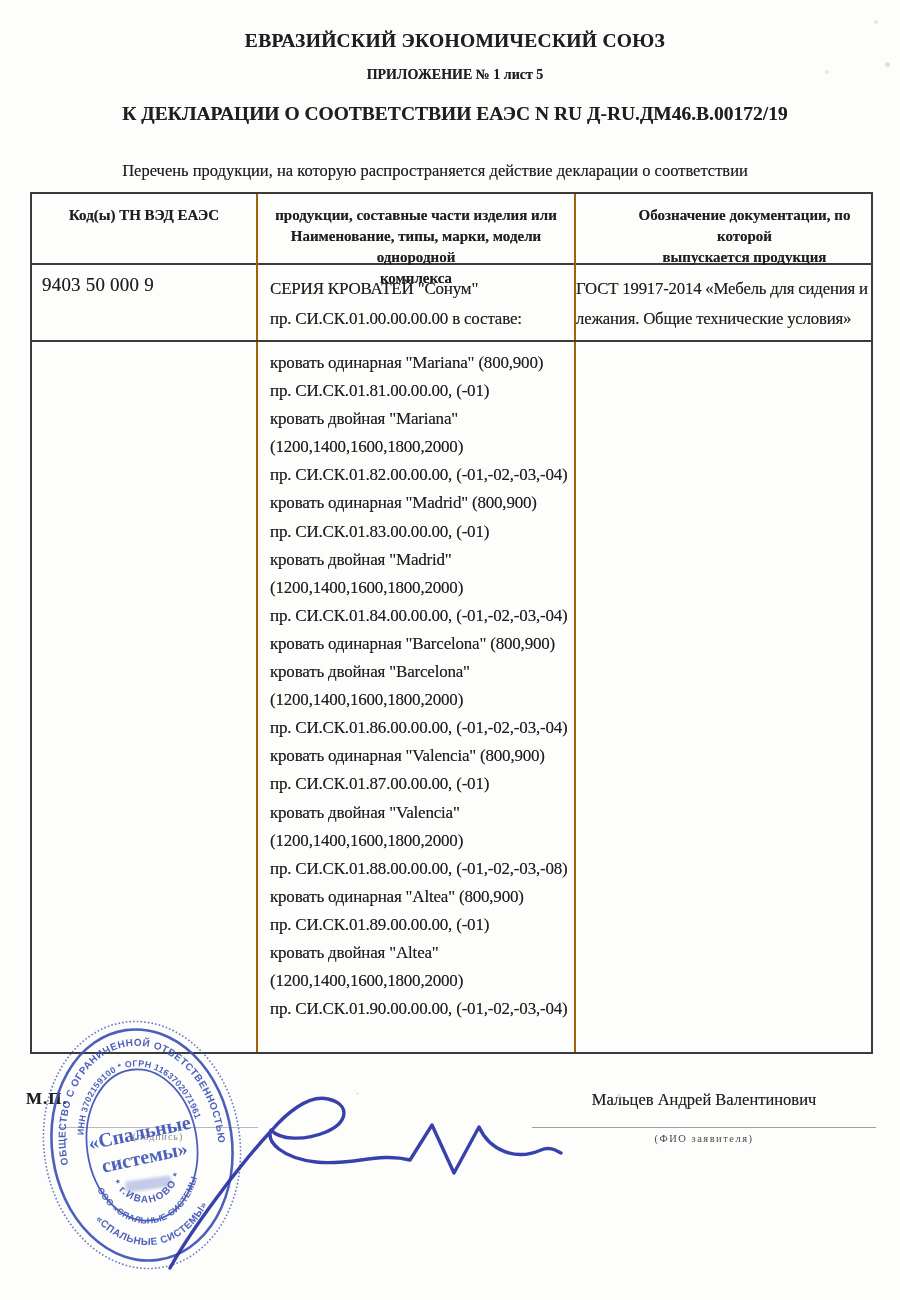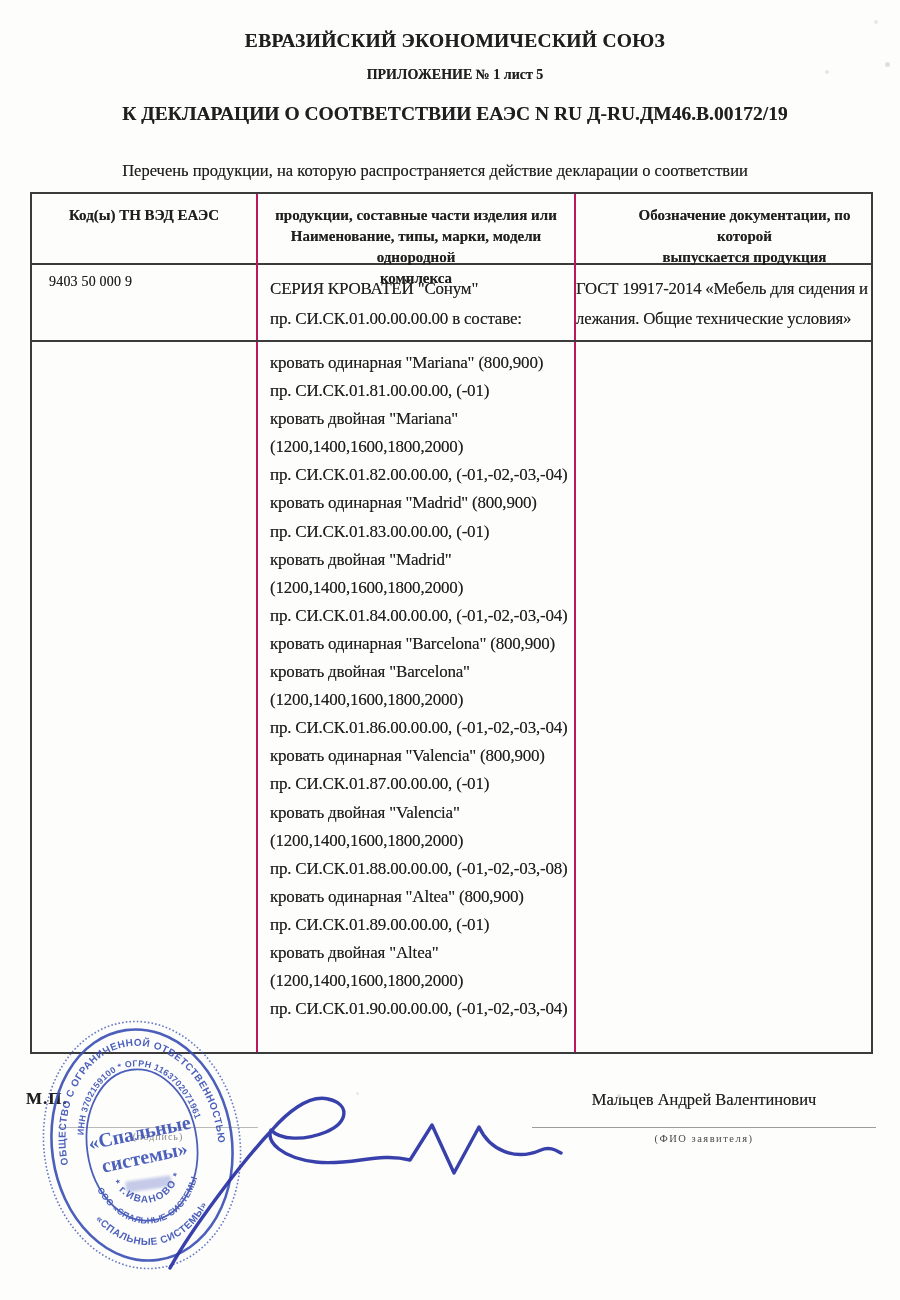--- a/index.html
+++ b/index.html
@@ -13,27 +13,27 @@
   .title{font-weight:bold;}
   .t1{position:absolute;left:0;top:30px;width:100%;font-size:19.5px;letter-spacing:.3px;}
   .t2{position:absolute;left:0;top:67px;width:100%;font-size:14px;}
   .t3{position:absolute;left:0;top:103px;width:100%;font-size:19.5px;}
 
   .caption{position:absolute;left:0;top:161px;width:870px;text-align:center;font-size:16.5px;}
 
   .doc-table{position:absolute;left:30px;top:192px;width:843px;border:2.5px solid #3b3b3b;}
   .trow{display:grid;grid-template-columns:226px 318px 1fr;border-bottom:2px solid #3b3b3b;}
   .trow:last-child{border-bottom:none;}
-  .cell{border-right:2px solid #be185d;position:relative;}
+  .cell{border-right:2px solid #a16207;position:relative;}
   .cell:last-child{border-right:none;padding-left:48px;}
   .thead{height:71px;}
   .r1{height:77px;}
   .r2{height:710px;}
   .hcell{font-weight:bold;font-size:15px;line-height:21px;text-align:center;padding:11px 6px 0 6px;}
-  .code{font-size:14px;padding:9px 8px 0 17px;letter-spacing:.2px;}
+  .code{font-size:19px;padding:9px 8px 0 10px;letter-spacing:.2px;}
   .body{font-size:17px;padding:9px 2px 0 12px;}
   .body .tline{white-space:nowrap;letter-spacing:-0.2px;line-height:30px;}
   .r2 .body{padding-top:7px;}
   .r2 .body .tline{line-height:28.1px;}
   .c3.body{padding-left:0;font-size:16.8px;}
 
   
   .mp{position:absolute;left:26px;top:1089px;font-size:17px;font-weight:bold;letter-spacing:1px;}
   .sig-line-left{position:absolute;left:58px;top:1127px;width:200px;border-top:1.5px solid #b9b9b9;}
   .sig-caption-left{position:absolute;left:58px;top:1131px;width:200px;text-align:center;

